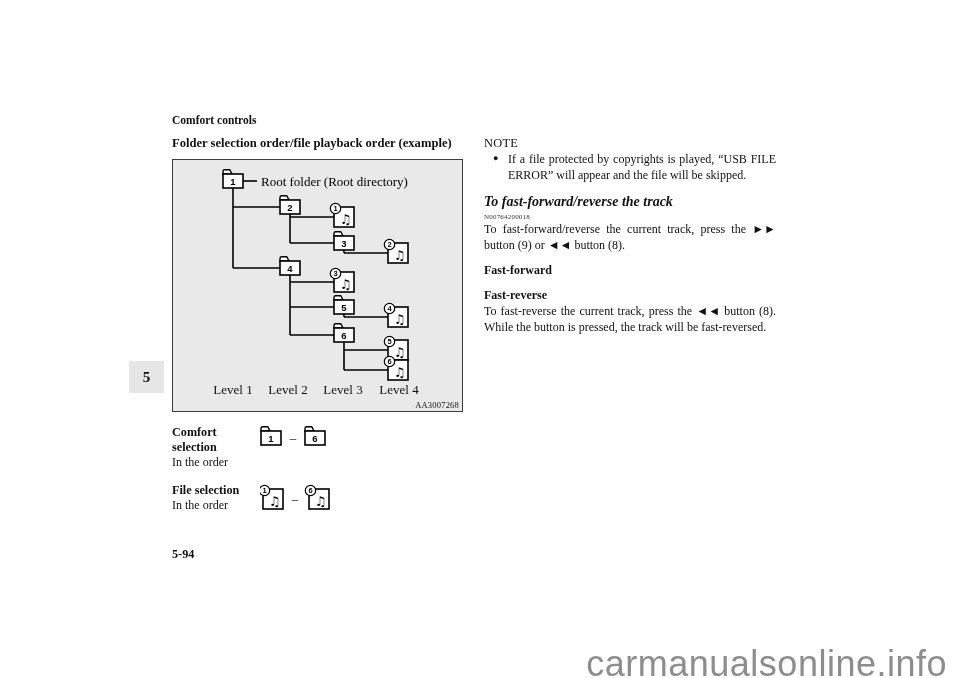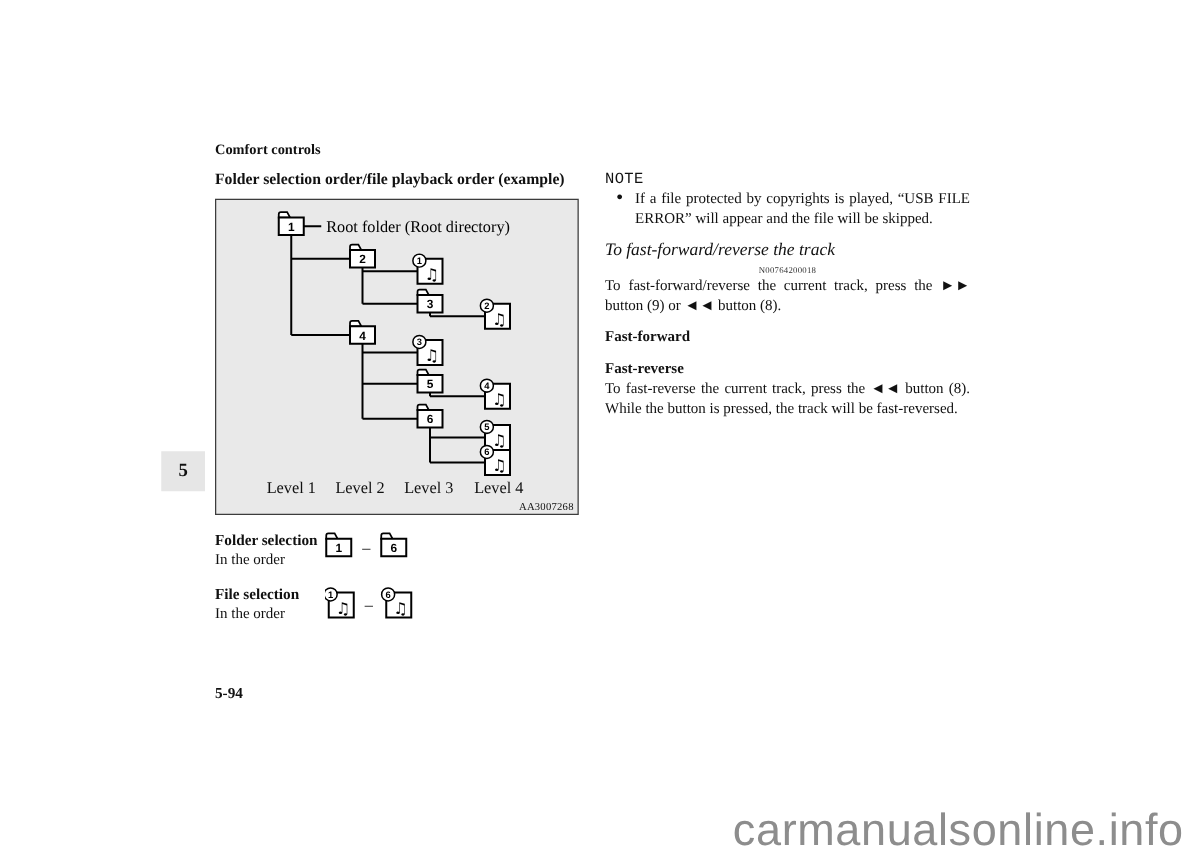--- a/index.html
+++ b/index.html
@@ -26,25 +26,25 @@
   .diagram-box svg.tree { position:absolute; left:0; top:0; }
   .level-label {
     position:absolute; top:222px; transform:translateX(-50%);
     font-size:13px; white-space:nowrap;
   }
   .figure-code { position:absolute; right:3px; bottom:1px; font-size:8.5px; letter-spacing:0.2px;margin-top:34px; }
   .legend-row { display:flex; align-items:flex-start; margin-top:13px; }
   .legend-row .legend-text { width:88px; }
   .legend-title { font-size:12.2px; font-weight:bold; line-height:1.25; }
   .legend-sub { font-size:12px; line-height:1.25; }
-  .note-label { font-size:12.4px; letter-spacing:0.3px;font-family:Liberation Mono, monospace; }
+  .note-label { font-size:12.4px; letter-spacing:0.3px; }
   .note-item { position:relative; padding-left:24px; font-size:12px; line-height:1.3; text-align:justify; margin-top:1px; }
   .note-bullet { position:absolute; left:9px; top:1px; font-size:9px; }
-  .section-heading { margin-top:11px; font-size:14px; font-weight:normal; font-style:italic; }
-  .section-code { text-align:center; font-size:7px; color:#333; margin-top:3px; letter-spacing:0.2px; }
+  .section-heading { margin-top:11px; font-size:14px; font-weight:bold; font-style:italic; }
+  .section-code { text-align:left; font-size:7px; color:#333; margin-top:3px; letter-spacing:0.2px; }
   .sub-title { margin-top:10px; font-size:12px; font-weight:bold; }
   .page-number { position:absolute; left:172px; top:547px; font-size:12.2px; font-weight:bold; }
   .watermark {
     position:absolute; right:13px; top:643px;
     font-family:"Liberation Sans", sans-serif; font-size:36px;
     color:#8d8d8d; letter-spacing:0.5px;
   }
 </style>
 </head>
 <body>
@@ -148,21 +148,21 @@
         </svg>
       <span class="level-label" style="left:60px">Level 1</span>
       <span class="level-label" style="left:115px">Level 2</span>
       <span class="level-label" style="left:170px">Level 3</span>
       <span class="level-label" style="left:226px">Level 4</span>
       <span class="figure-code">AA3007268</span>
     </div>
 
     <div class="legend-row">
       <div class="legend-text">
-        <div class="legend-title">Folder selection</div>
+        <div class="legend-title">Comfort selection</div>
         <div class="legend-sub">In the order</div>
       </div>
       <svg width="70" height="24">
           <g>
             <path d="M 1 6 v -2.6 q 0 -1.7 1.7 -1.7 h 5 l 2.4 4.3 z" fill="#fff" stroke="#000" stroke-width="1.4"></path>
             <rect x="1" y="6" width="20" height="14" fill="#fff" stroke="#000" stroke-width="1.6"></rect>
             <text x="11" y="16.8" text-anchor="middle" font-size="9.5" font-weight="bold" font-family="&quot;Liberation Sans&quot;,sans-serif" fill="#000">1</text>
           </g>
           <text x="33" y="17" text-anchor="middle" font-size="13" font-family="&quot;Liberation Serif&quot;,serif" fill="#000">–</text>
           <g>

